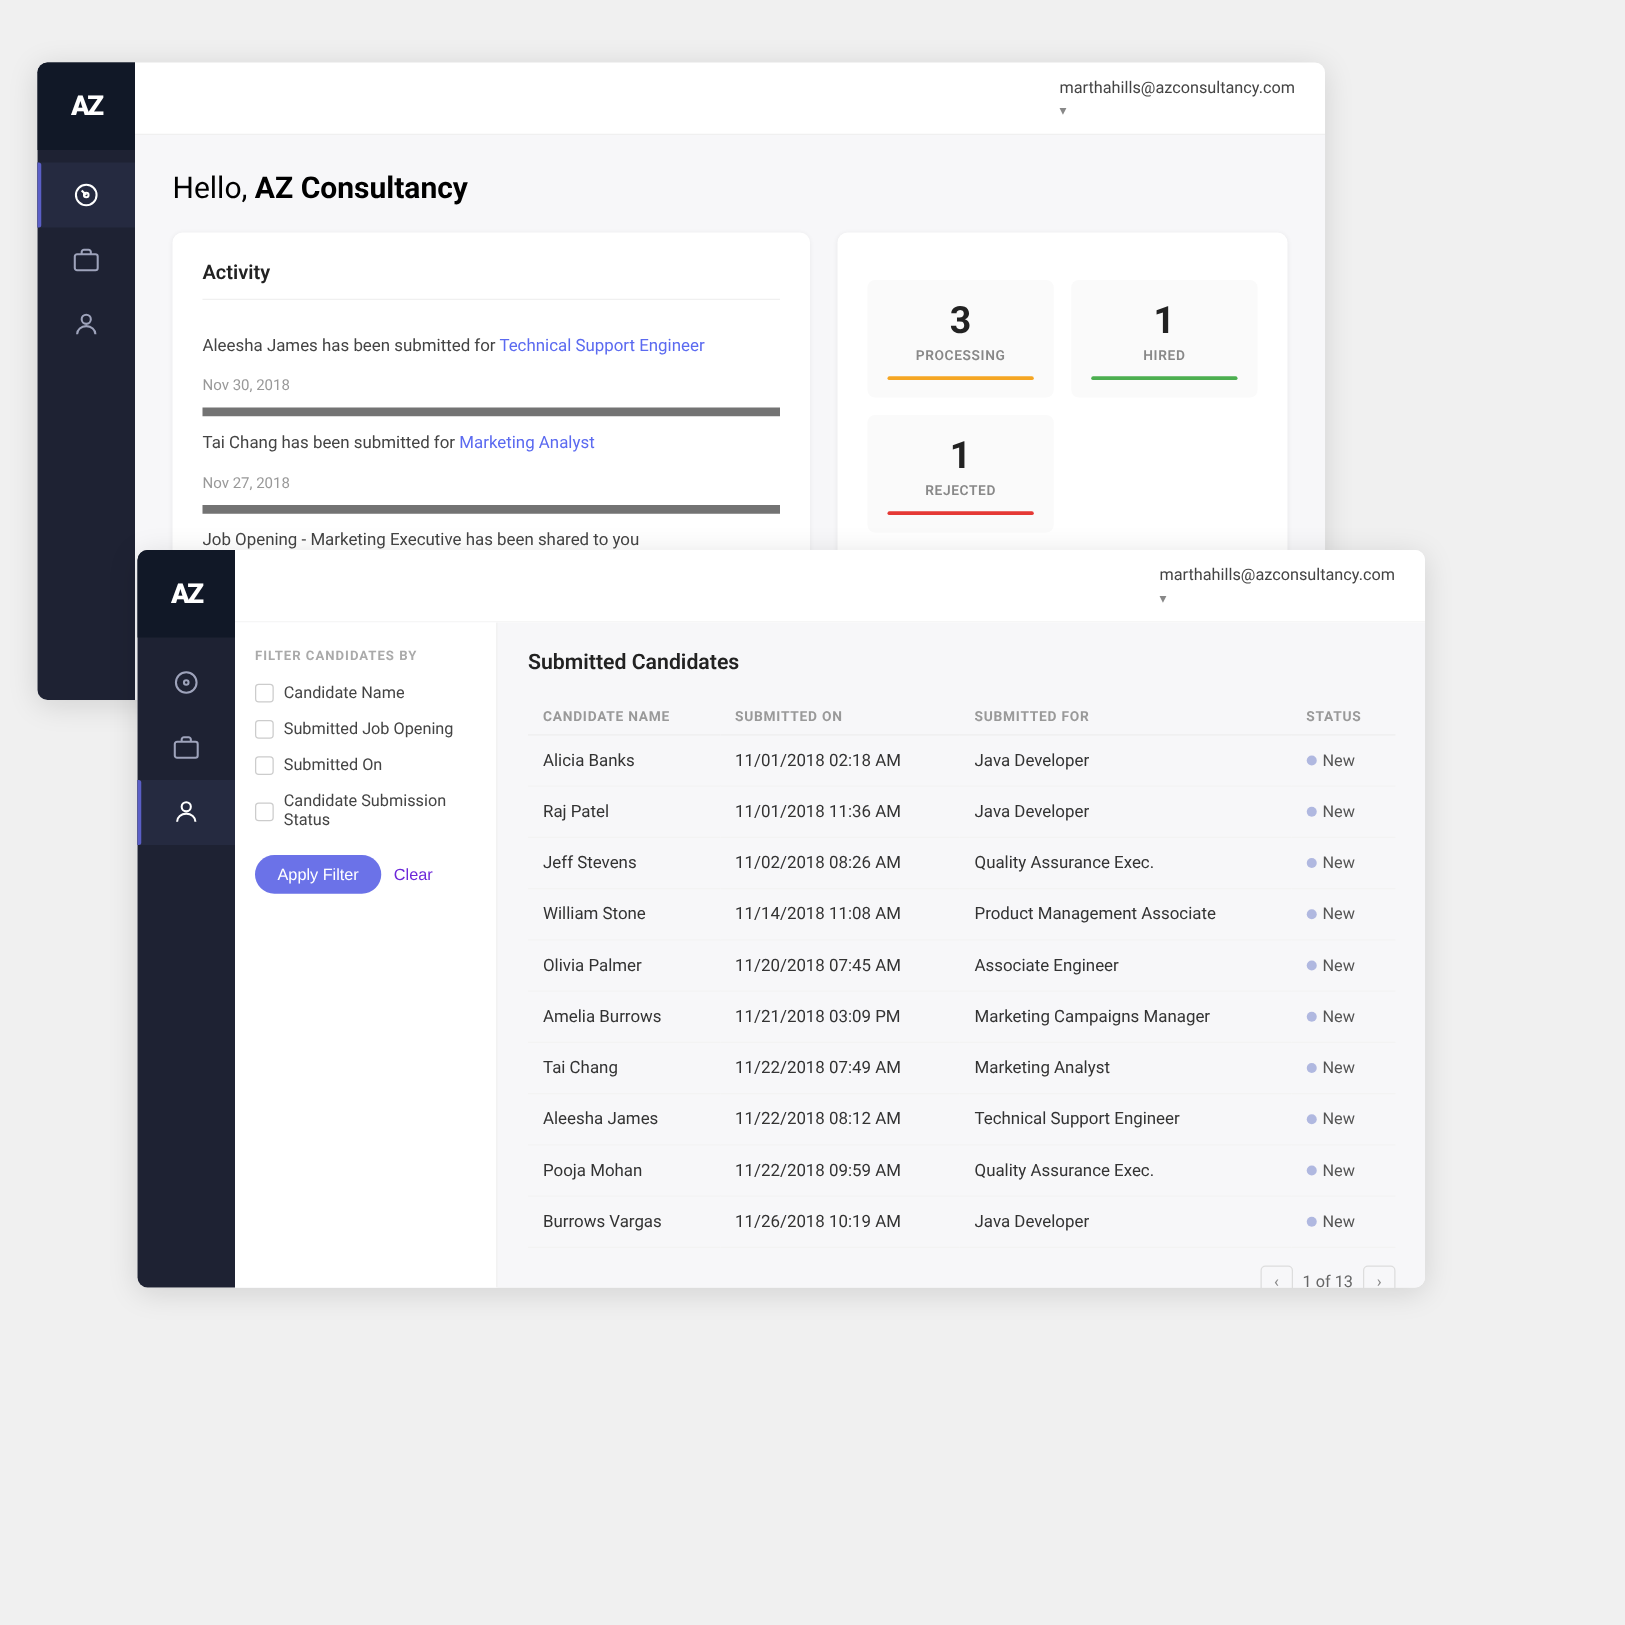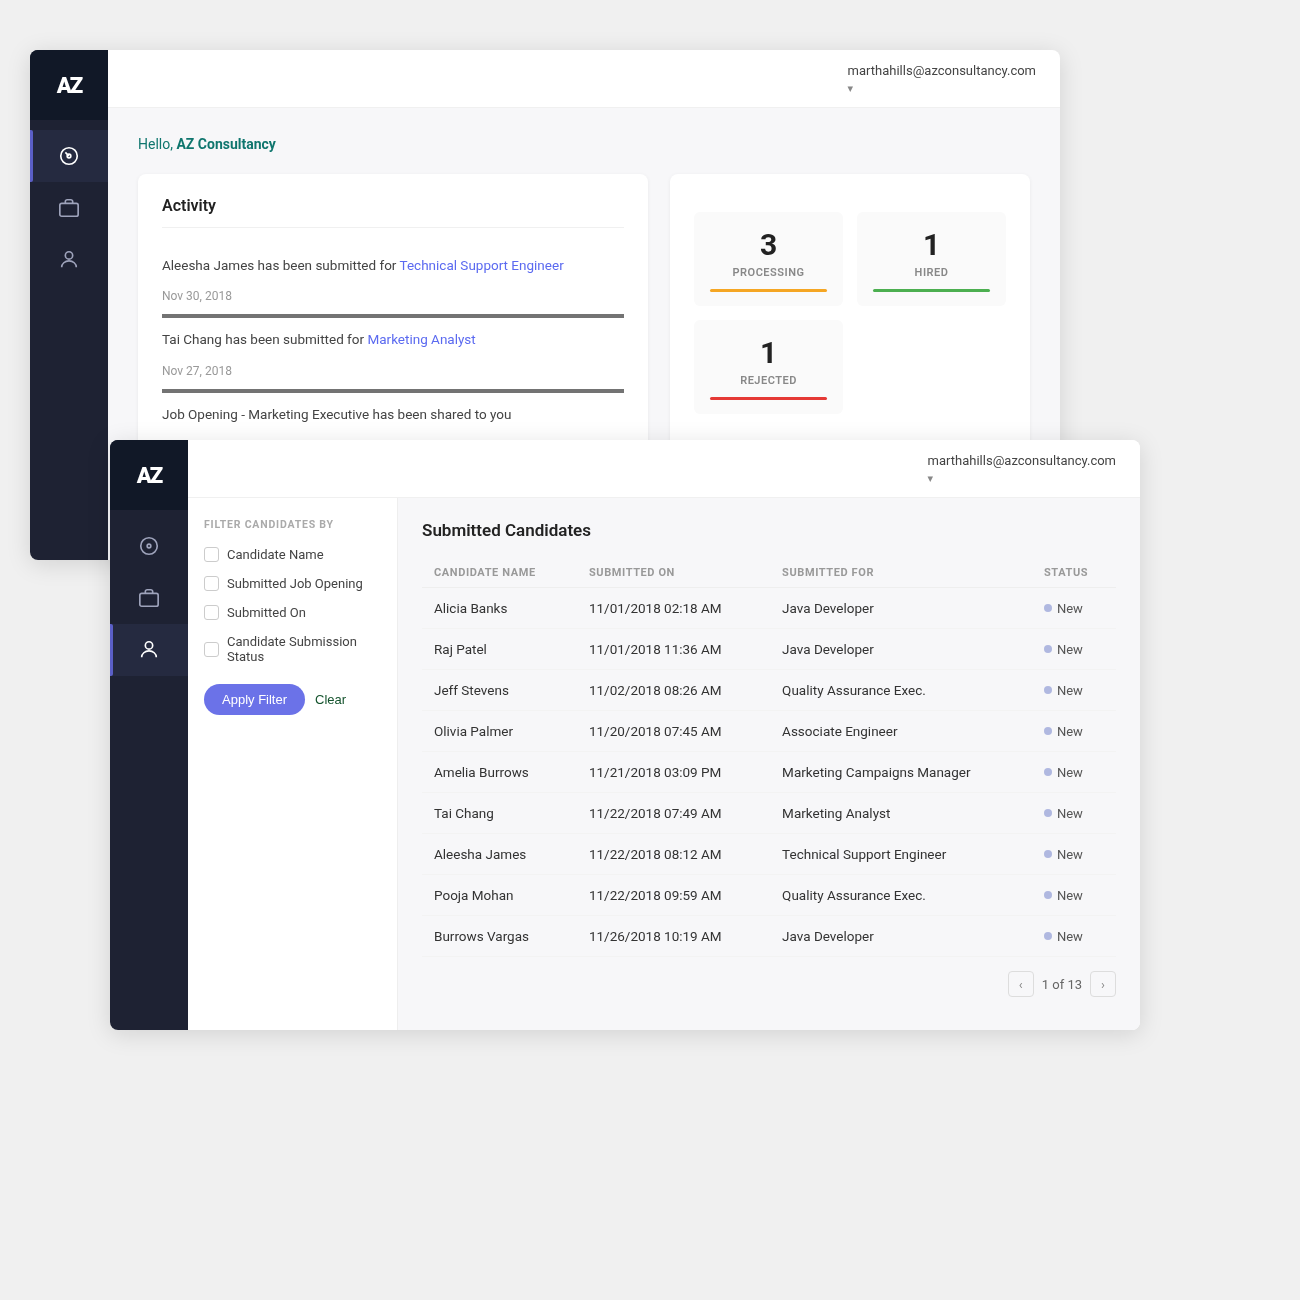--- a/index.html
+++ b/index.html
@@ -128,22 +128,22 @@
 
     
     .main-content {
       position: absolute;
       top: 58px; left: 78px; right: 0; bottom: 0;
       background: #f7f7f9;
       border-radius: 0 0 8px 0;
       padding: 28px 30px;
     }
     .greeting {
-      font-size: 14px;
-      color: #0f766e;
+      font-size: 24px;
+      color: #000000;
       margin-bottom: 22px;
     }
     .greeting strong {
       font-weight: 700;
     }
 
     
     .cards-row {
       display: flex;
       gap: 22px;
@@ -161,21 +161,21 @@
     .card-title {
       font-size: 16px;
       font-weight: 600;
       color: #222;
       margin-bottom: 16px;
       padding-bottom: 12px;
       border-bottom: 1px solid #f0f0f0;
     }
     .activity-item {
       padding: 11px 0;
-      border-bottom: 4px solid #737373;
+      border-bottom: 7px solid #737373;
     }
     .activity-item:last-child { border-bottom: none; }
     .activity-text {
       font-size: 13.5px;
       color: #444;
       line-height: 1.5;
     }
     .activity-link {
       color: #5b6af0;
       text-decoration: none;
@@ -321,21 +321,21 @@
       border: none;
       border-radius: 20px;
       padding: 8px 18px;
       font-size: 13px;
       cursor: pointer;
       font-weight: 500;
     }
     .btn-clear {
       background: none;
       border: none;
-      color: #14532d;
+      color: #6d28d9;
       font-size: 13px;
       cursor: pointer;
     }
 
     
     .candidates-section {
       flex: 1;
       padding: 22px 24px;
       overflow: auto;
     }
@@ -618,20 +618,31 @@
       <td>11/02/2018 08:26 AM</td>
       <td>Quality Assurance Exec.</td>
       <td>
         <div class="status-badge">
           <div class="status-dot"></div>
           <span>New</span>
         </div>
       </td>
     </tr>
             <tr>
+      <td>William Stone</td>
+      <td>11/14/2018 11:08 AM</td>
+      <td>Product Management Associate</td>
+      <td>
+        <div class="status-badge">
+          <div class="status-dot"></div>
+          <span>New</span>
+        </div>
+      </td>
+    </tr>
+            <tr>
       <td>Olivia Palmer</td>
       <td>11/20/2018 07:45 AM</td>
       <td>Associate Engineer</td>
       <td>
         <div class="status-badge">
           <div class="status-dot"></div>
           <span>New</span>
         </div>
       </td>
     </tr>

